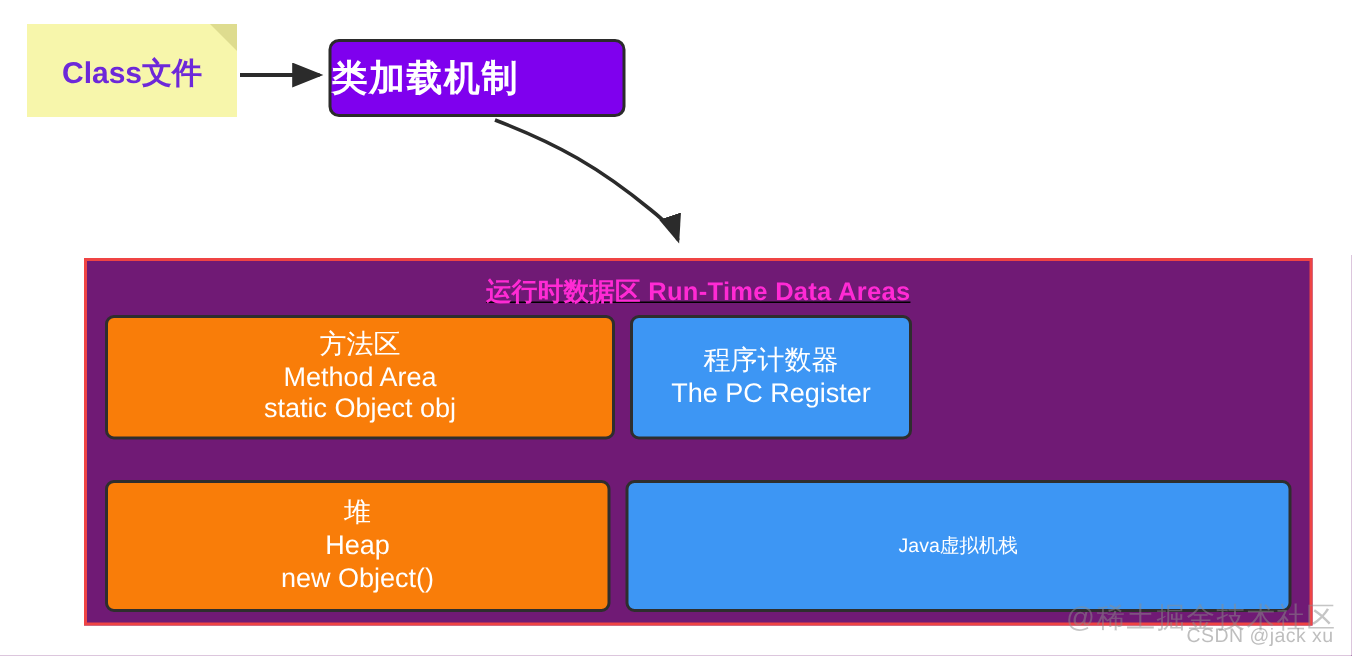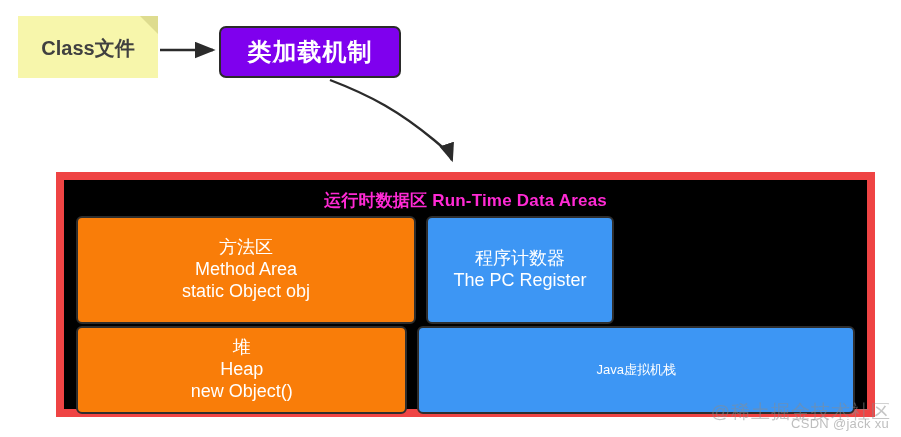--- a/index.html
+++ b/index.html
@@ -39,40 +39,40 @@
     right: 0;
     top: 0;
     width: 0;
     height: 0;
     border-left: 18px solid transparent;
     border-top: 18px solid #dedc8f;
   }
   .note-label {
     font-size: 20px;
     font-weight: bold;
-    color: #404040;
+    color: #6d28d9;
     letter-spacing: 0px;
     position: relative;
     top: 1px;
   }
 
   
   .purple-box {
     position: absolute;
     left: 219px;
     top: 26px;
-    width: 182px;
+    width: 198px;
     height: 52px;
     background: #7f00ee;
     border: 2px solid #2b2b2b;
     border-radius: 7px;
     box-sizing: border-box;
     display: flex;
     align-items: center;
-    justify-content: center;
+    justify-content: flex-start;
   }
   .purple-label {
     color: #ffffff;
     font-size: 24px;
     font-weight: 600;
     letter-spacing: 1px;
   }
 
   
   .arrows {
@@ -84,43 +84,43 @@
     pointer-events: none;
   }
 
   
   .rt-container {
     position: absolute;
     left: 56px;
     top: 172px;
     width: 819px;
     height: 245px;
-    border: 8px solid #ef4444;
-    background: #000000;
+    border: 2px solid #ef4444;
+    background: #701a75;
     box-sizing: border-box;
     padding: 0;
     text-decoration: underline;
   }
   .rt-title {
     text-align: center;
     color: #ff2ad4;
     font-size: 17px;
     font-weight: bold;
     margin-top: 9px;
     letter-spacing: 0.2px;
   }
 
   .row {
     position: absolute;
     left: 12px;
     right: 12px;
     display: flex;
     gap: 10px;
   }
-  .row-top { top: 36px; height: 108px; }
+  .row-top { top: 36px; height: 83px; }
   .row-bottom { top: 146px; height: 88px; }
 
   .cell {
     border: 2px solid #2e2e2e;
     border-radius: 6px;
     box-sizing: border-box;
     display: flex;
     flex-direction: column;
     align-items: center;
     justify-content: center;

